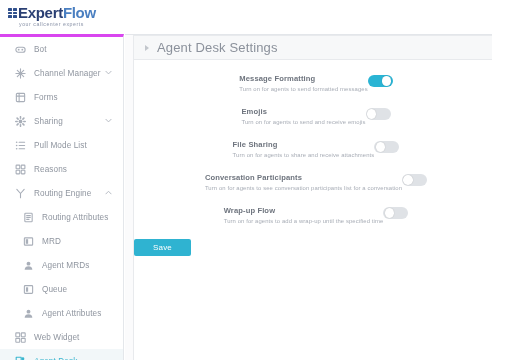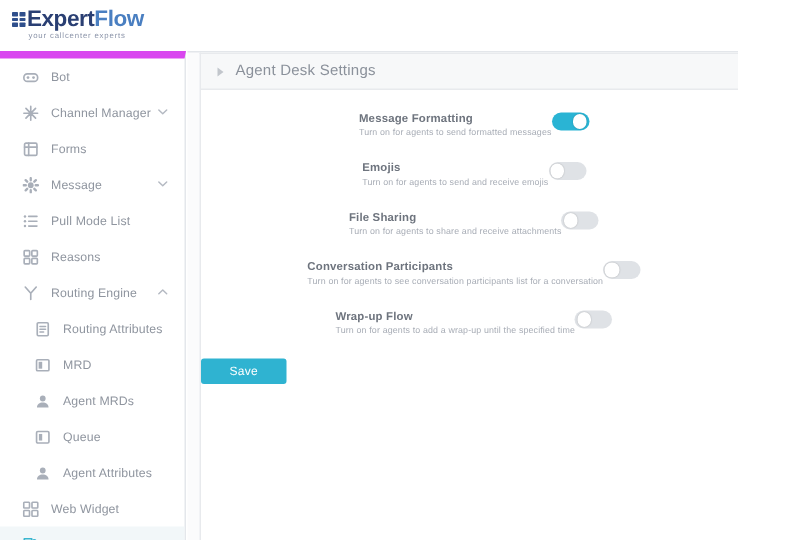--- a/index.html
+++ b/index.html
@@ -28,21 +28,21 @@
   .logo-flow { color: #4a7fc1; }
   .logo-tag {
     font-size: 5.2px; color: #8a93a8; letter-spacing: 0.55px;
     margin-top: 2px; margin-left: 1px; white-space: nowrap;
   }
 
   
   .sidebar {
     position: absolute; left: 0; top: 34px; width: 124px; height: 326px;
     background: #ffffff; border-right: 1px solid #e4e7eb;
-    border-top: 5px solid #d946ef;
+    border-top: 3px solid #d946ef;
     overflow: hidden;
   }
   .nav-item {
     display: flex; align-items: center; height: 24px; padding-left: 14px;
     position: relative; cursor: pointer;
   }
   .nav-item.sub { padding-left: 22px; text-align: center; }
   .nav-item .ic {
     width: 13px; height: 13px; margin-right: 7px; flex: 0 0 13px;
     display: flex; align-items: center; justify-content: center; color: #a9afb9;
@@ -71,21 +71,21 @@
   }
   .panel-header {
     height: 24px; background: #f7f8f9; border-bottom: 1px solid #e8eaed;
     display: flex; align-items: center; padding-left: 11px;
   }
   .panel-header .tri {
     width: 0; height: 0; border-left: 4px solid #c2c6cc;
     border-top: 3px solid transparent; border-bottom: 3px solid transparent;
     margin-right: 8px;
   }
-  .panel-title { font-size: 10px; color: #8b919b; letter-spacing: 0.15px; }
+  .panel-title { font-size: 13px; color: #8b919b; letter-spacing: 0.15px; }
 
   .settings { padding: 14px 22px 0 28px; }
   .setting-row {
     display: flex; align-items: flex-start; justify-content: center;
     margin-bottom: 15px;
   }
   .setting-texts { max-width: 300px; }
   .setting-title {
     font-size: 7.6px; color: #6e747e; font-weight: bold; letter-spacing: 0.12px;
     margin-bottom: 3px;
@@ -165,21 +165,21 @@
         </span>
         <span class="nav-label">Forms</span>
       </div>
       <div class="nav-item">
         <span class="ic">
           <svg width="11" height="11" viewBox="0 0 12 12">
             <circle cx="6" cy="6" r="2.1" fill="currentColor"></circle>
             <path d="M6 0.8v1.6M6 9.6v1.6M0.8 6h1.6M9.6 6h1.6M2.3 2.3l1.1 1.1M8.6 8.6l1.1 1.1M9.7 2.3L8.6 3.4M3.4 8.6l-1.1 1.1" stroke="currentColor" stroke-width="1.7" stroke-linecap="round"></path>
           </svg>
         </span>
-        <span class="nav-label">Message</span>
+        <span class="nav-label">Sharing</span>
         <span class="chev">
           <svg width="7" height="6" viewBox="0 0 8 6">
             <path d="M1 1.6L4 4.6l3-3" fill="none" stroke="currentColor" stroke-width="1.1" stroke-linecap="round" stroke-linejoin="round"></path>
           </svg>
         </span>
       </div>
       <div class="nav-item">
         <span class="ic">
           <svg width="11" height="11" viewBox="0 0 12 12">
             <path d="M4.5 2.5h6M4.5 6h6M4.5 9.5h6" fill="none" stroke="currentColor" stroke-width="1.2" stroke-linecap="round" stroke-linejoin="round"></path>

